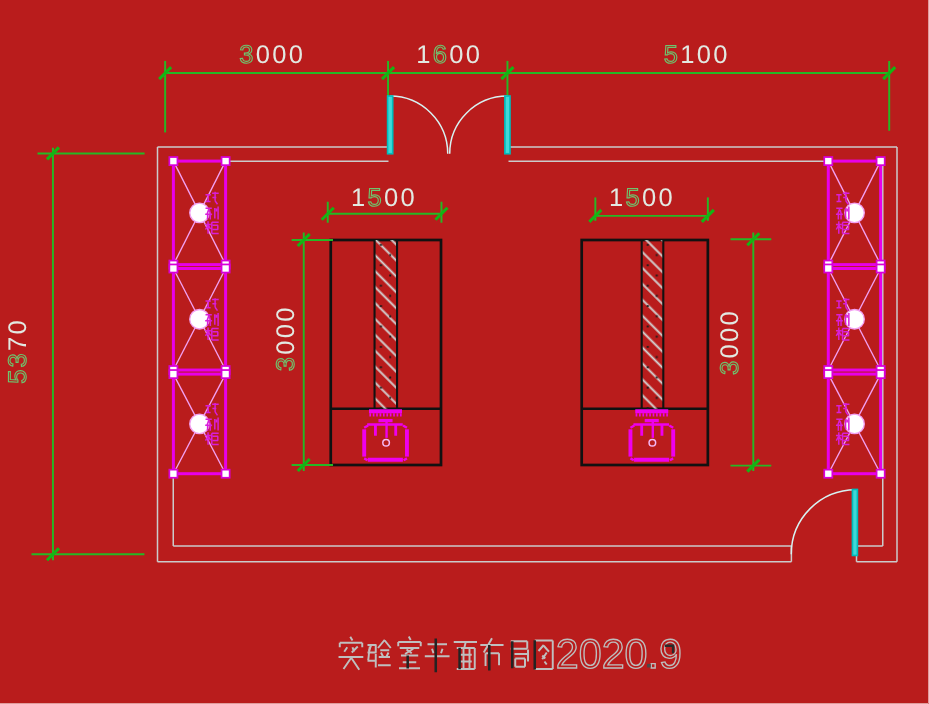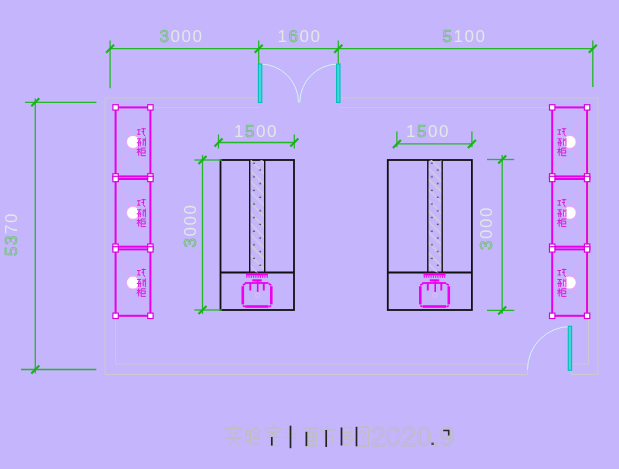--- a/index.html
+++ b/index.html
@@ -1,16 +1,16 @@
 <!DOCTYPE html>
 <html><head>
 <meta charset="utf-8">
 <style>
 html,body{margin:0;padding:0;background:#ffffff;}
-#page{position:relative;width:619px;height:469px;background:#c4b5fd;overflow:hidden;
+#page{position:relative;width:619px;height:469px;background:#b91c1c;overflow:hidden;
 font-family:"Liberation Sans",sans-serif;}
 svg text{font-family:"Liberation Sans",sans-serif;}
 </style>
 </head>
 <body>
 
 <div id="page">
 <svg width="619" height="469" viewBox="0 0 619 469">
 <defs>
 <pattern id="hatchl" patternUnits="userSpaceOnUse" width="7.5" height="7.5" patternTransform="rotate(-45)">

